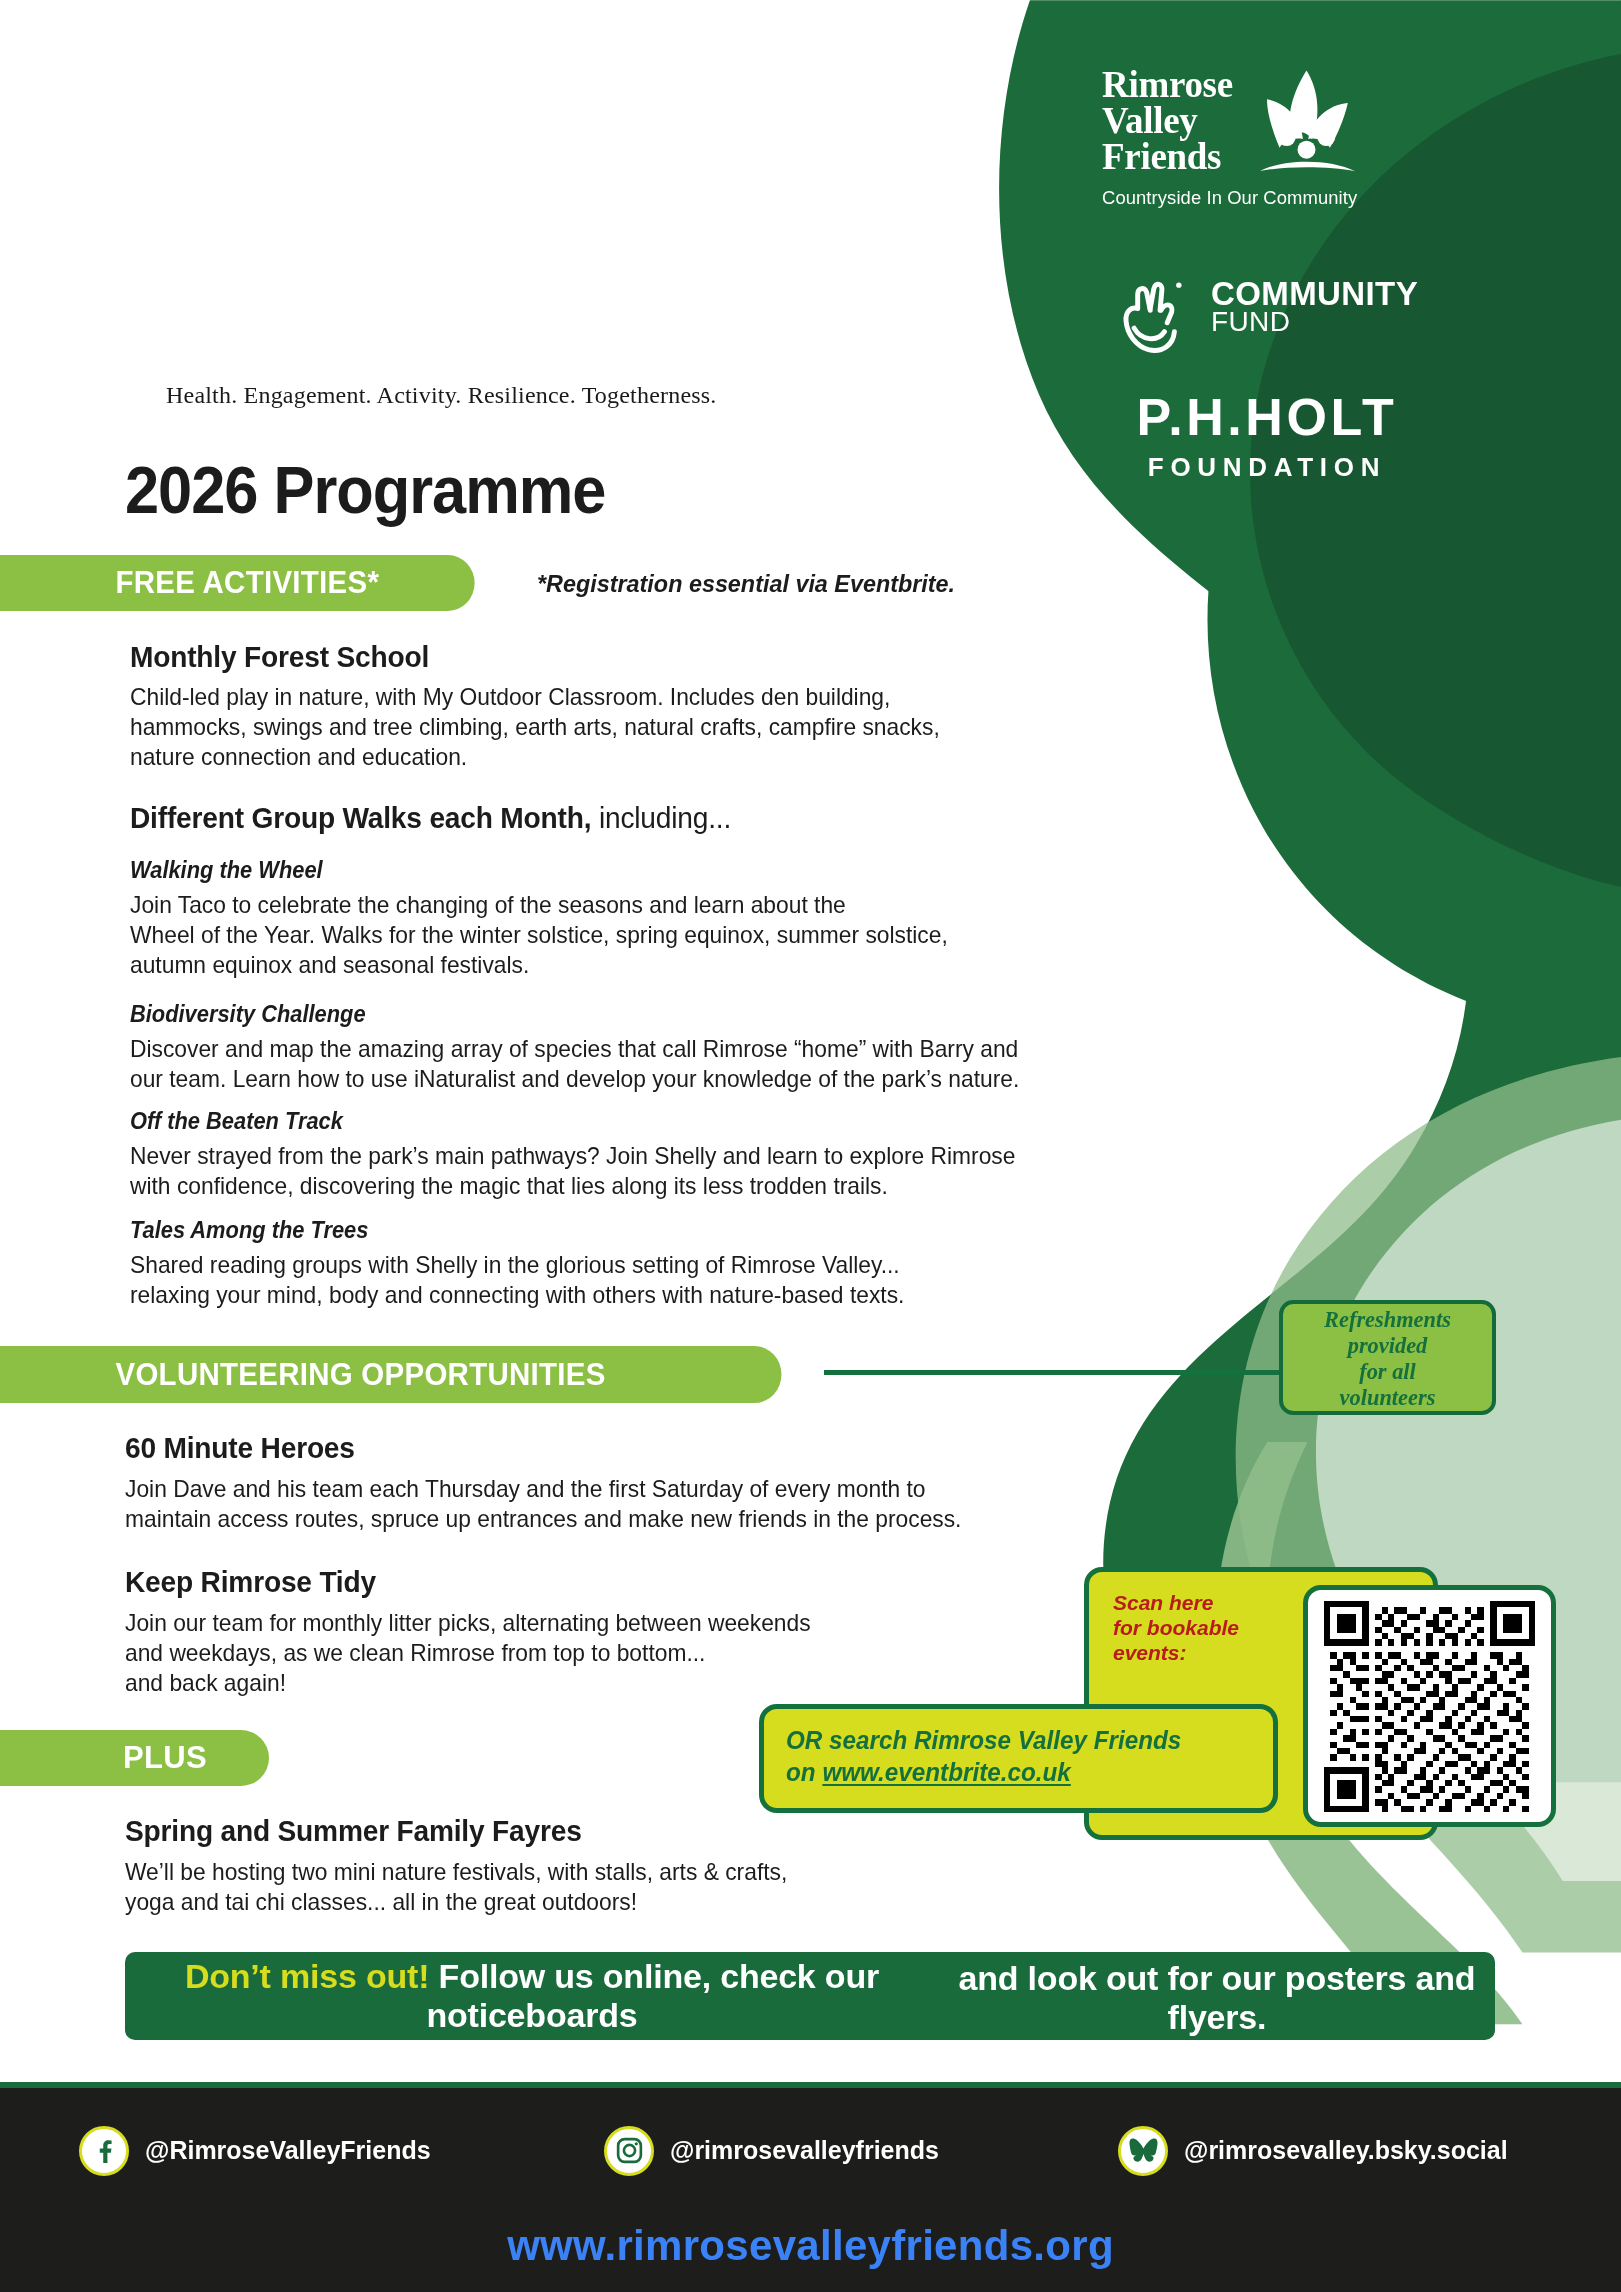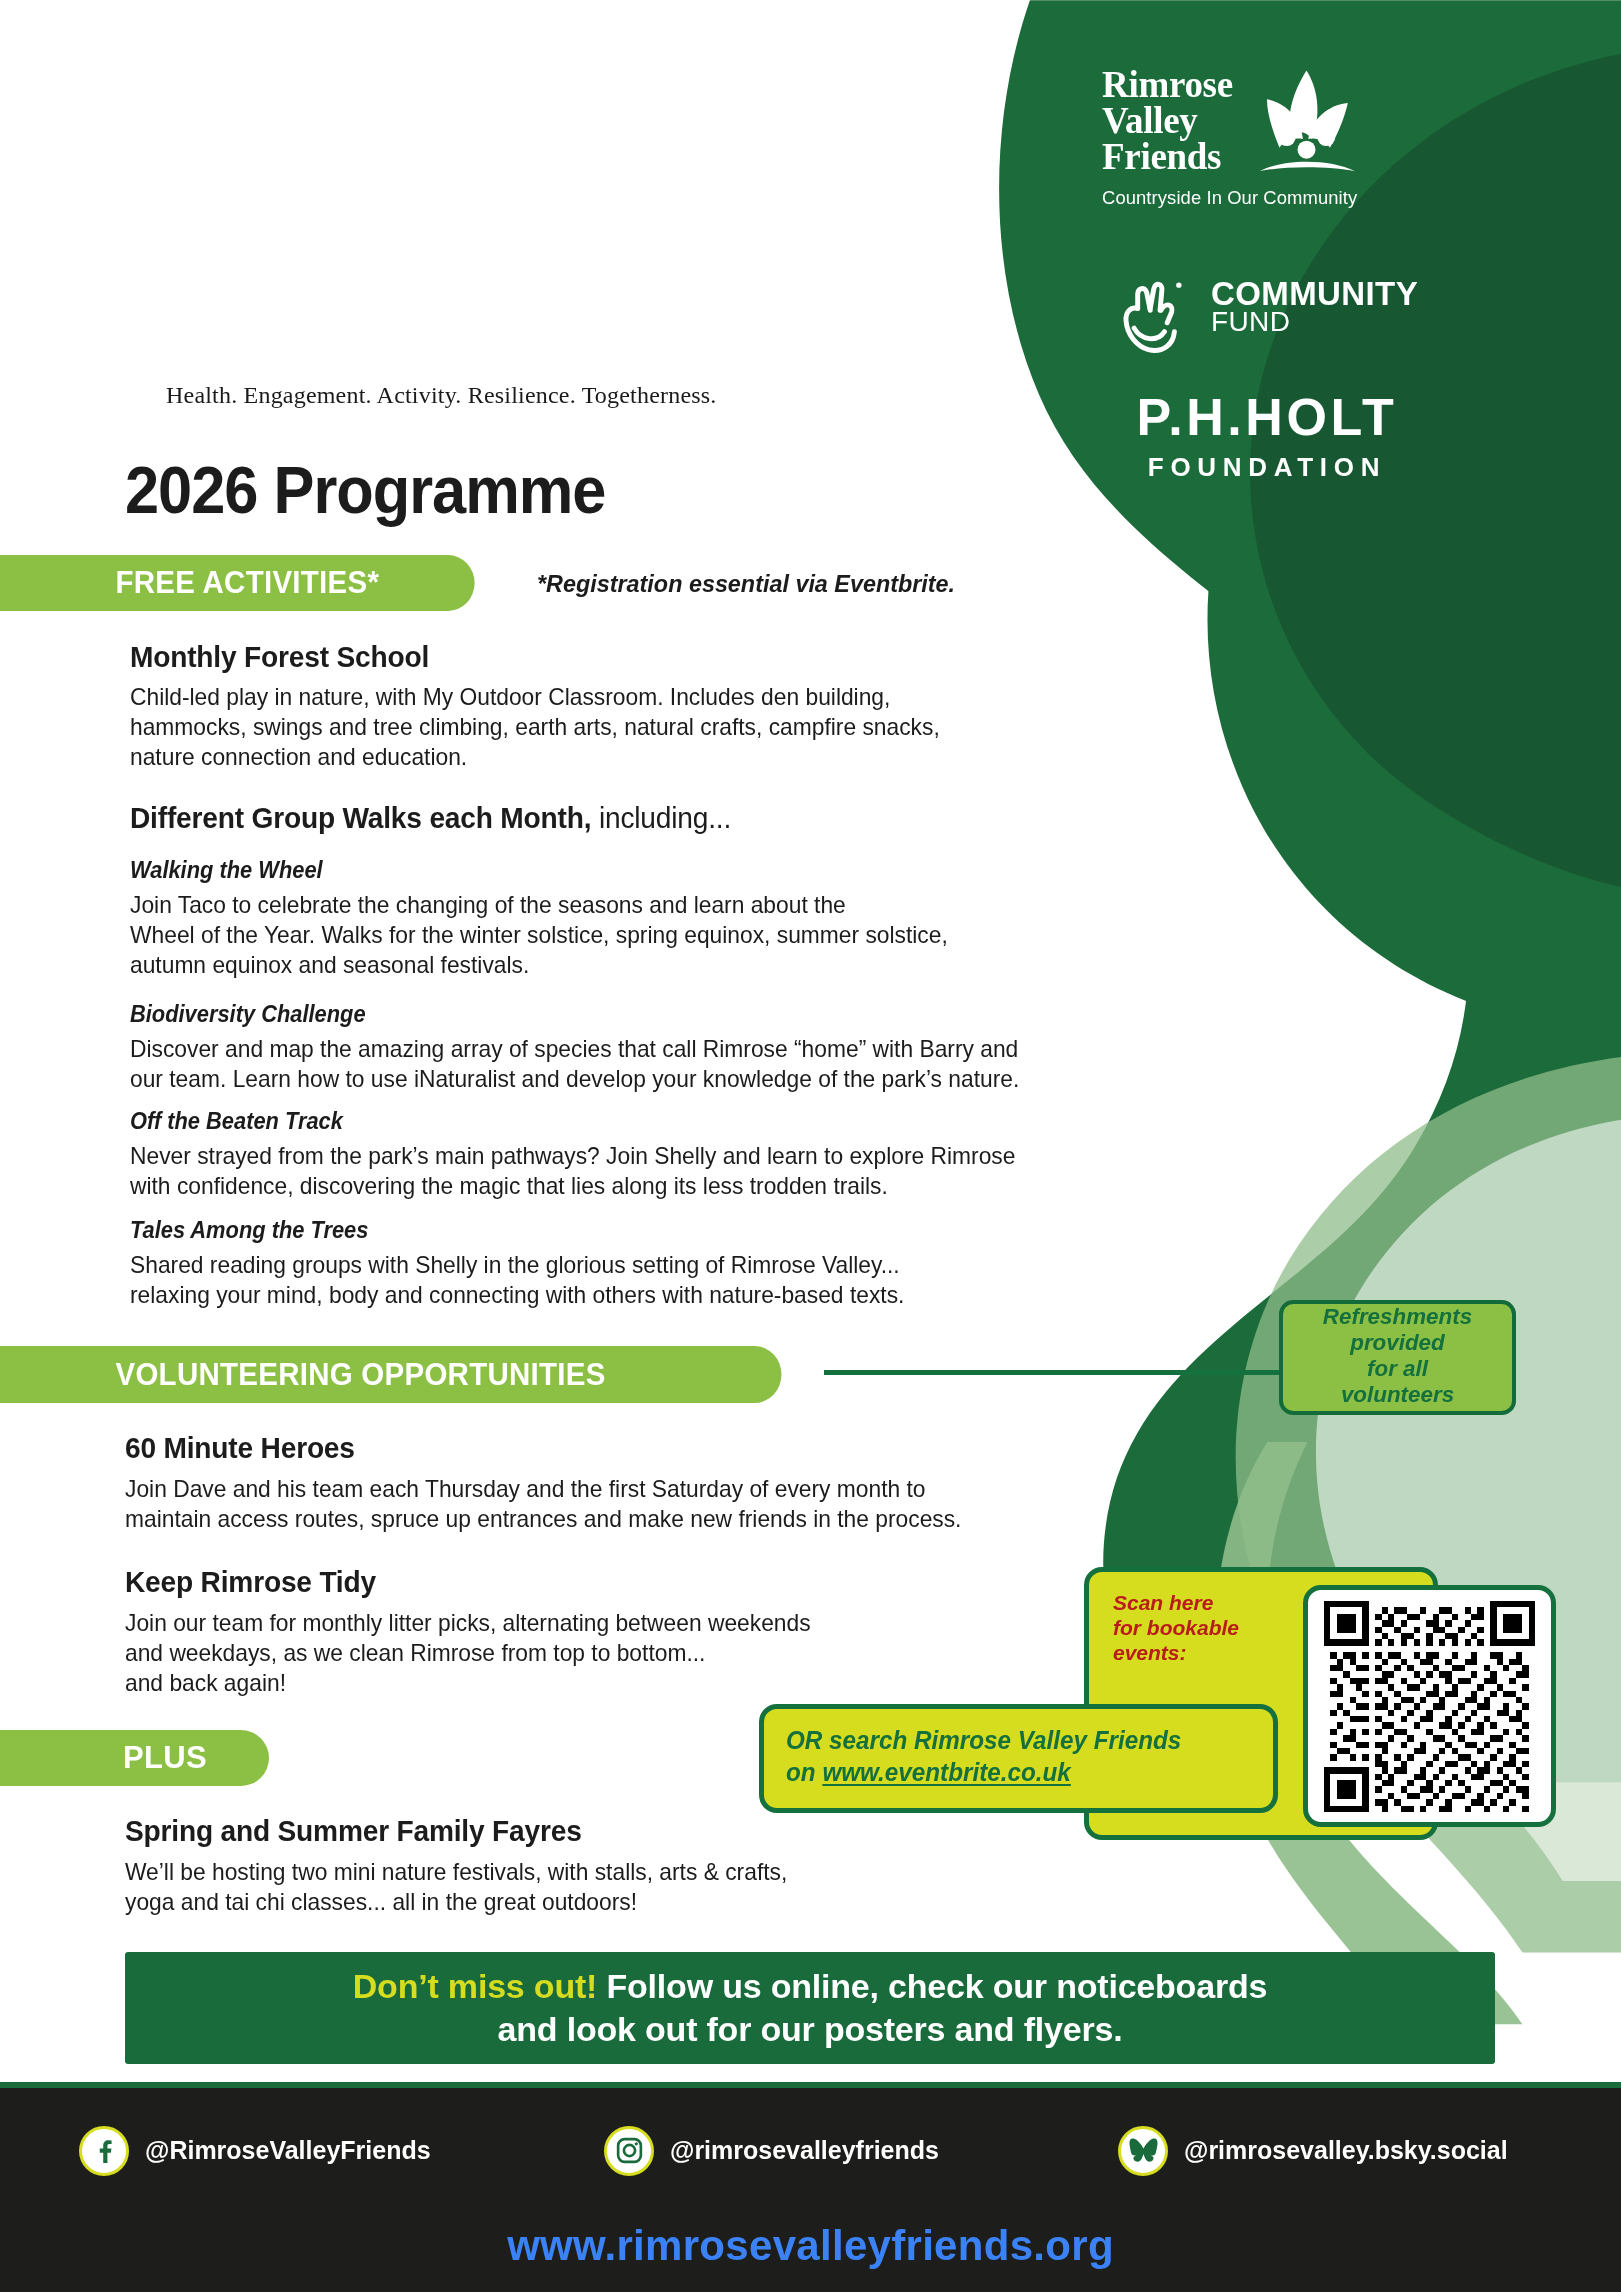--- a/index.html
+++ b/index.html
@@ -126,26 +126,27 @@
   .p-item {
     position: absolute;
     font-size: 24px; line-height: 1.26; color: #1c1c1c;
     transform: scaleX(.95); transform-origin: left top;
     white-space: pre-line;
   }
 
   
   .refresh-box {
     position: absolute; left: 1279px; top: 1300px;
-    width: 237px; height: 115px;
+    width: 217px; height: 115px;
     background: #8cc044;
     border: 4.5px solid #146b3a;
     border-radius: 14.3px;
-    display: flex; align-items: flex-start; justify-content: center;
+    display: flex; align-items: flex-end; justify-content: center;
     text-align: center;
+    font-family: Liberation Serif, serif;
   }
   .refresh-box span {
     color: #14703d; font-weight: 700; font-style: italic;
     font-size: 22.4px; line-height: 1.16;
     white-space: pre-line;
   }
   .refresh-line {
     position: absolute; left: 824px; top: 1370px;
     width: 459px; height: 4.5px; background: #14703d;
   }
@@ -187,24 +188,24 @@
     color: #14703d; font-weight: 700; font-style: italic;
     font-size: 25px; line-height: 1.28;
     white-space: pre-line;
     transform: scaleX(.97); transform-origin: left top;
   }
   .or-text u { text-decoration: underline; text-underline-offset: 2.7px; }
 
   
   .cta-bar {
     position: absolute; left: 125px; top: 1952px;
-    width: 1370px; height: 112px;
+    width: 1370px; height: 88px;
     background: #196b3c;
-    border-radius: 3px;
-    display: flex; flex-direction: column;
+    border-radius: 10px;
+    display: flex; 
     align-items: center; justify-content: center;
     text-align: center;
   }
   .cta-l1 { font-size: 34px; font-weight: 700; color: #ffffff; letter-spacing: -0.2px; }
   .cta-l1 .hl { color: #d6dc1e; }
   .cta-l2 { font-size: 34px; font-weight: 700; color: #ffffff; letter-spacing: -0.2px; margin-top: 3.6px; }
 
   
   .footer {
     position: absolute; left: 0; top: 2082px;

